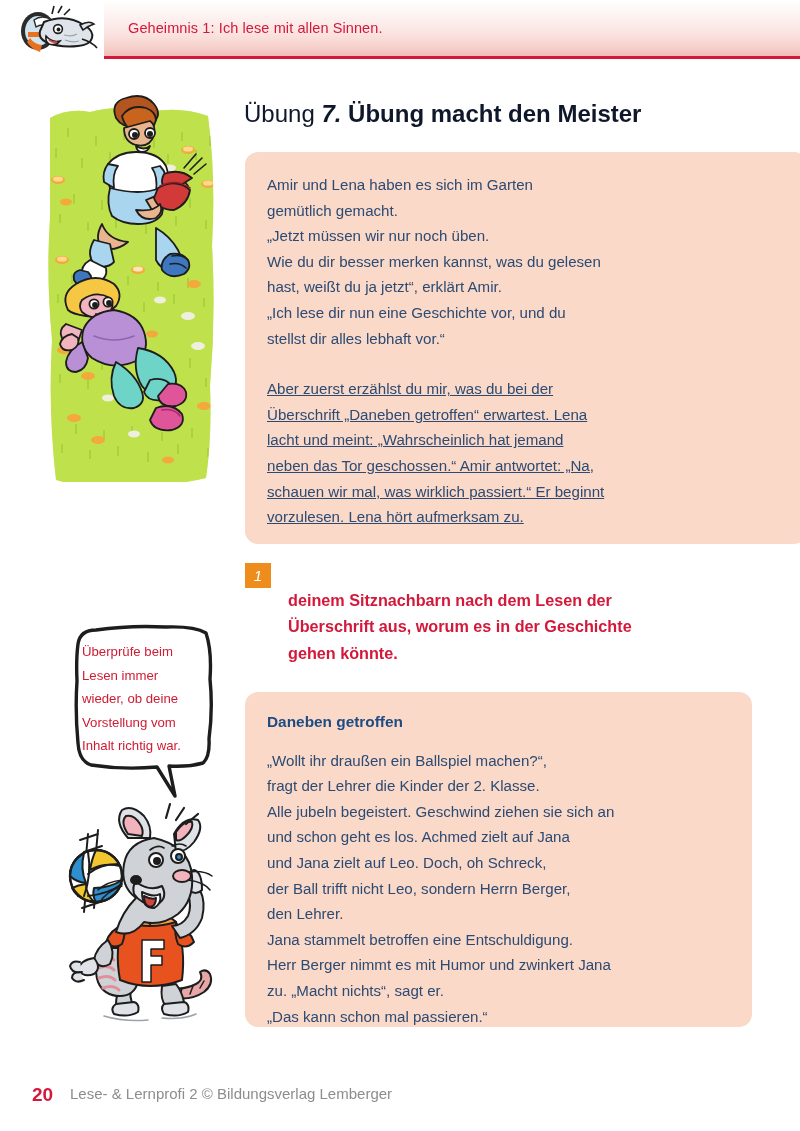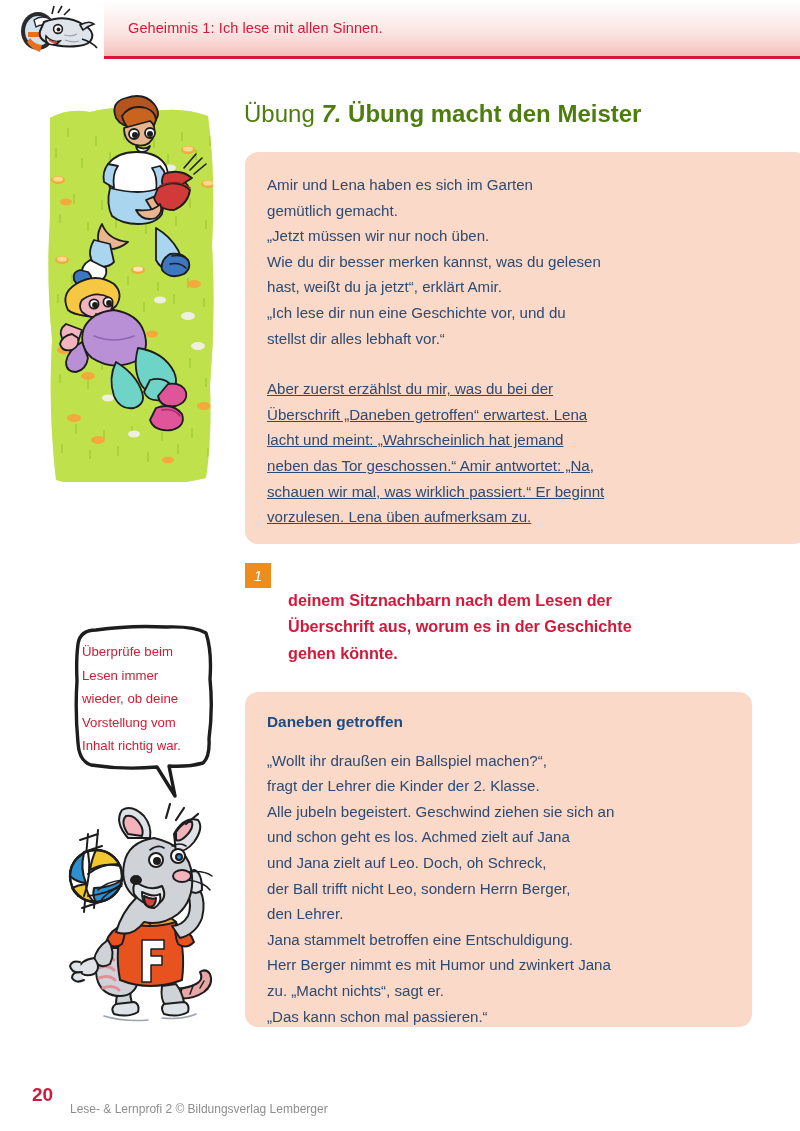--- a/index.html
+++ b/index.html
@@ -62,21 +62,21 @@
     width: 92px;
     height: 58px;
   }
 
   
   .exercise-title {
     position: absolute;
     left: 244px;
     top: 100px;
     font-size: 24px;
-    color: #4d7c0f;
+    color: #0f172a;
     white-space: nowrap;
   }
   .exercise-title .lbl {
     font-weight: 400;
   }
   .exercise-title .num {
     font-weight: 700;
     font-style: italic;
   }
   .exercise-title .headline {
@@ -203,22 +203,22 @@
     position: absolute;
     left: 0;
     top: 0;
     font-size: 19px;
     font-weight: 700;
     color: #d3183a;
   }
   .footer-credit {
     position: absolute;
     left: 38px;
-    top: 18px;
-    font-size: 12px;
+    top: 1px;
+    font-size: 15px;
     color: #8d8d8d;
     white-space: nowrap;
   }
 </style>
 </head>
 <body>
 
 <div class="page">
 
   <div class="header">
@@ -365,21 +365,21 @@
       <span>hast, weißt du ja jetzt“, erklärt Amir.</span><br>
       <span>„Ich lese dir nun eine Geschichte vor, und du</span><br>
       <span>stellst dir alles lebhaft vor.“</span>
     </p>
     <p class="gap">
       <span>Aber zuerst erzählst du mir, was du bei der</span><br>
       <span>Überschrift „Daneben getroffen“ erwartest. Lena</span><br>
       <span>lacht und meint: „Wahrscheinlich hat jemand</span><br>
       <span>neben das Tor geschossen.“ Amir antwortet: „Na,</span><br>
       <span>schauen wir mal, was wirklich passiert.“ Er beginnt</span><br>
-      <span>vorzulesen. Lena üben aufmerksam zu.</span>
+      <span>vorzulesen. Lena hört aufmerksam zu.</span>
     </p>
   </div>
 
   <div class="task">
     <div class="task-badge">1</div>
     <div class="task-text">
       <br>
       <span>deinem Sitznachbarn nach dem Lesen der</span><br>
       <span>Überschrift aus, worum es in der Geschichte</span><br>
       <span>gehen könnte.</span>

